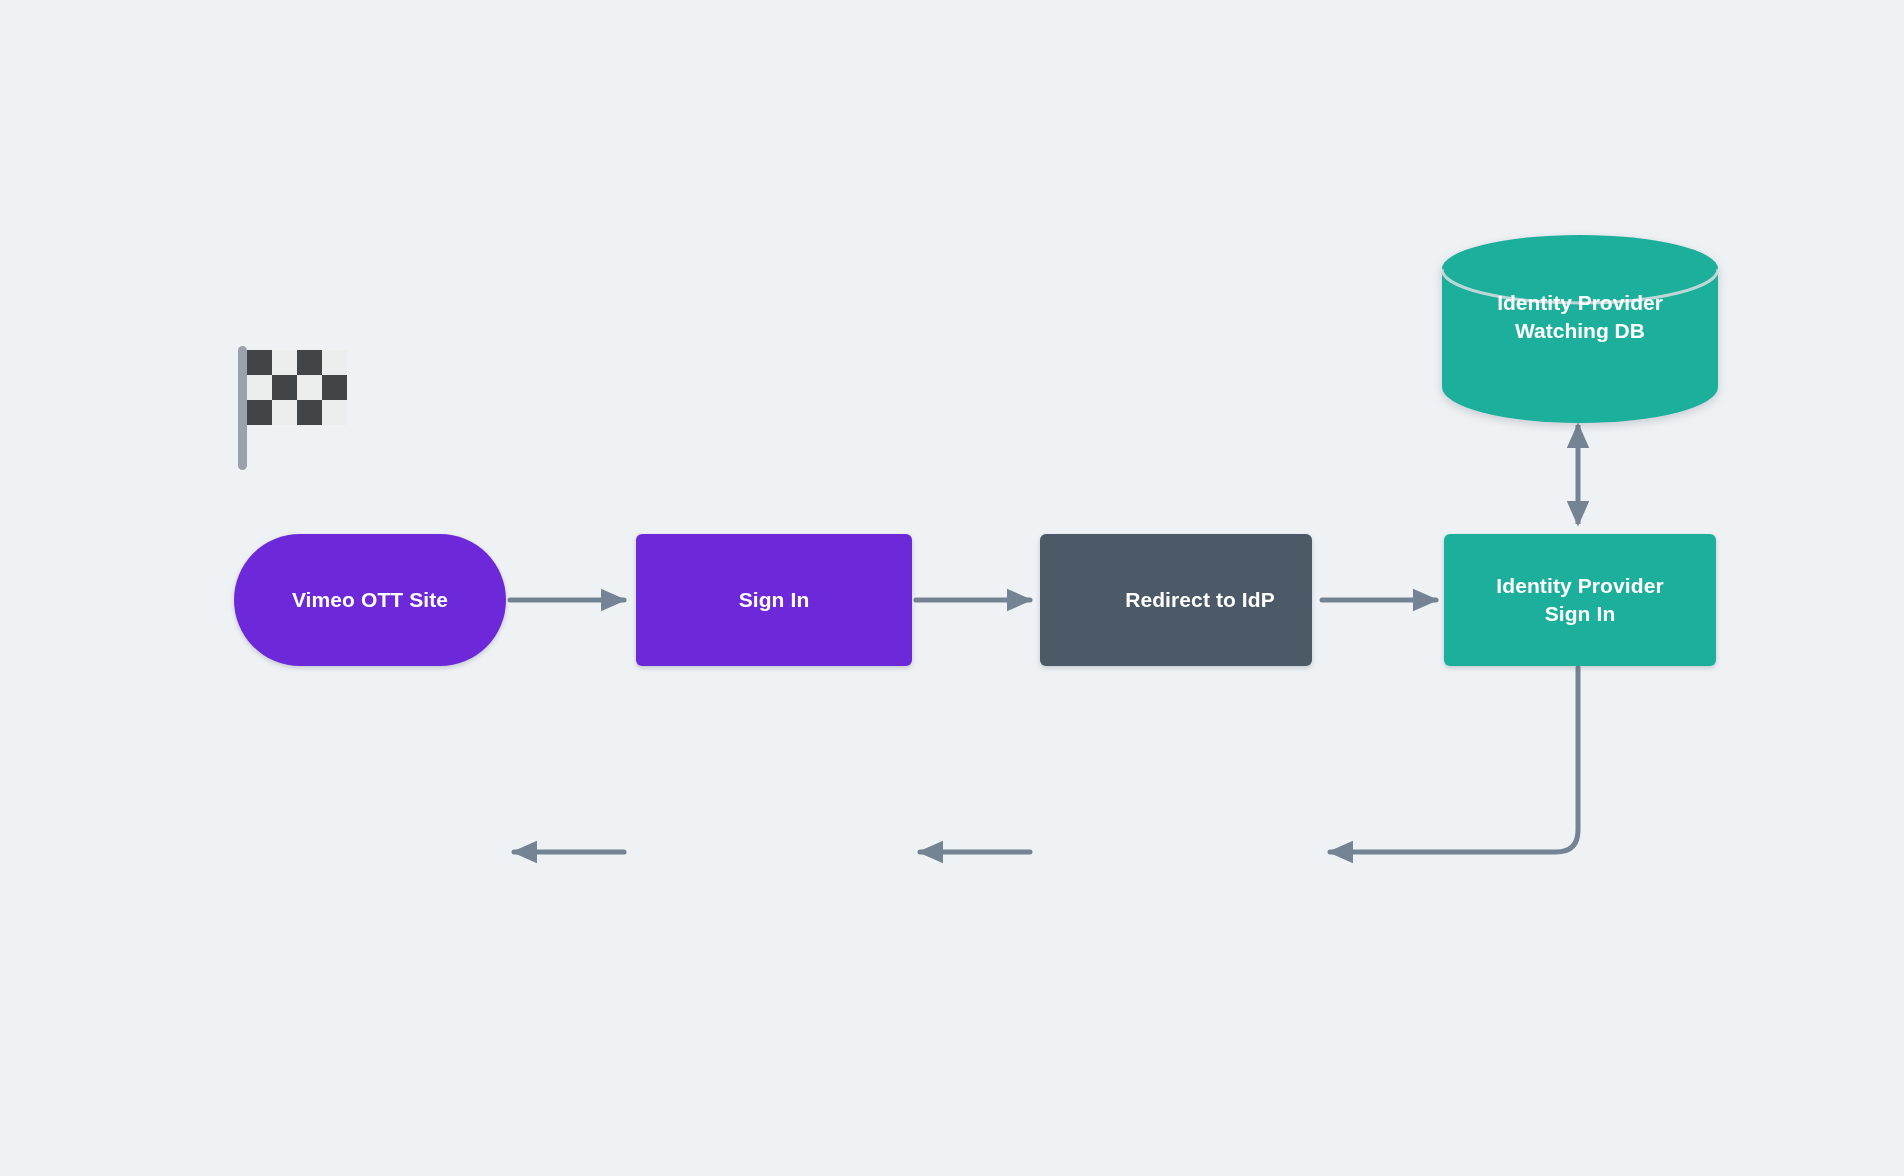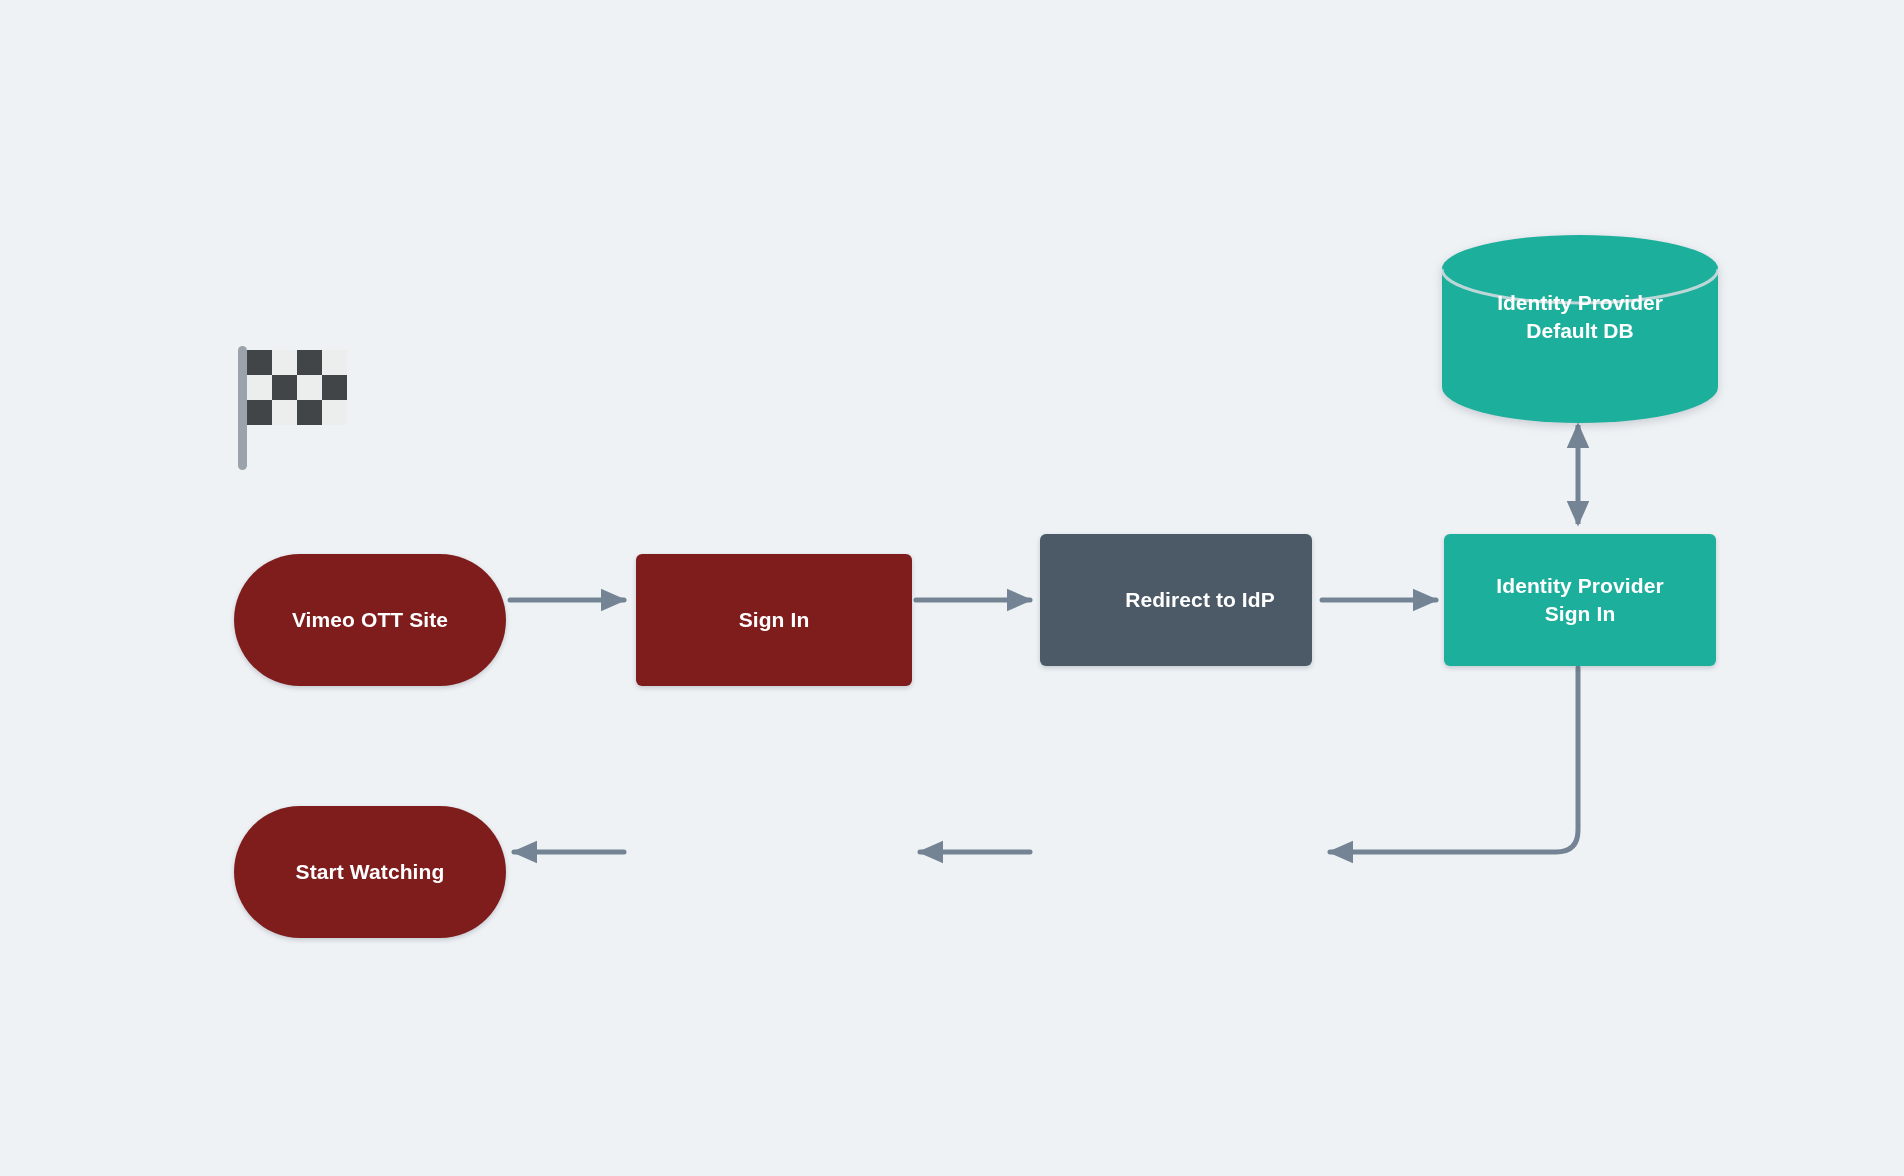--- a/index.html
+++ b/index.html
@@ -33,21 +33,21 @@
     letter-spacing: 0.1px;
     box-sizing: border-box;
     box-shadow: 0 2px 5px rgba(40,55,75,0.22);
     -webkit-font-smoothing: antialiased;
   }
   .node .label { display: block; padding: 0 14px; }
 
   .shape-stadium { border-radius: 999px; }
   .shape-rect    { border-radius: 6px; }
 
-  .fill-purple { background: #7f1d1d; margin-top: 20px; }
+  .fill-purple { background: #6d28d9; }
   .fill-slate  { background: #4b5a66; padding-left: 48px; }
   .fill-teal   { background: #1caf9c; }
 
   
   .cylinder {
     position: absolute;
     box-sizing: border-box;
     filter: drop-shadow(0 3px 5px rgba(40,55,75,0.20));
   }
   .cylinder .cyl-svg { display: block; }
@@ -145,23 +145,20 @@
   </div>
 
   <div class="cylinder" style="left:1440px; top:233px; width:280px; height:190px;">
     <svg class="cyl-svg" width="280" height="190" viewBox="0 0 280 190">
       <path d="M 2 36 L 2 154 A 138 36 0 0 0 278 154 L 278 36 Z" fill="#1caf9c"></path>
       <ellipse cx="140" cy="36" rx="138" ry="34" fill="#1caf9c"></ellipse>
       <path d="M 2 36 A 138 34 0 0 0 278 36" fill="none" stroke="#d9dee3" stroke-width="3" opacity="0.85"></path>
     </svg>
     <div class="cyl-text">
       <span>Identity Provider</span><br>
-      <span>Default DB</span>
+      <span>Watching DB</span>
     </div>
   </div>
 
-  <div class="node shape-stadium fill-purple" style="left:234px; top:786px; width:272px; height:132px;">
-    <span class="label">Start Watching</span>
-  </div>
 
 
 
 </div>
 
 </body></html>

